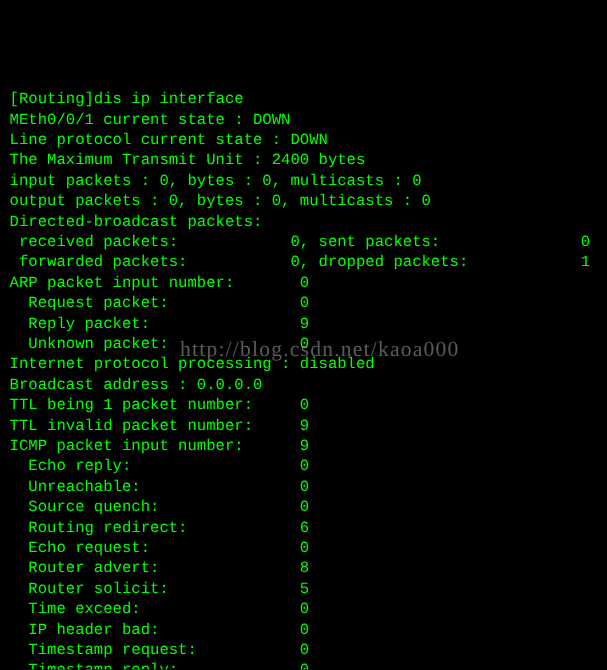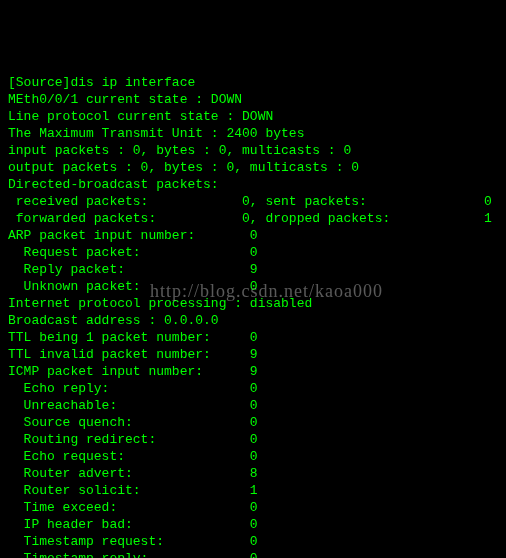--- a/index.html
+++ b/index.html
@@ -25,45 +25,45 @@
     left: 150px;
     pointer-events: none;
     letter-spacing: 1px;
   }
 </style>
 </head>
 <body>
 
 
 
-<div><span>[Source]</span><span>dis ip interface</span>
+<div><span>[Routing]</span><span>dis ip interface</span>
 <span>MEth0/0/1 current state : DOWN</span>
 <span>Line protocol current state : DOWN</span>
 <span>The Maximum Transmit Unit : 2400 bytes</span>
 <span>input packets : 0, bytes : 0, multicasts : 0</span>
 <span>output packets : 0, bytes : 0, multicasts : 0</span>
 <span>Directed-broadcast packets:</span>
 <span> received packets:            0, sent packets:               0</span>
 <span> forwarded packets:           0, dropped packets:            1</span>
 <span>ARP packet input number:       0</span>
 <span>  Request packet:              0</span>
 <span>  Reply packet:                9</span>
 <span>  Unknown packet:              0</span>
 <span>Internet protocol processing : disabled</span>
 <span>Broadcast address : 0.0.0.0</span>
 <span>TTL being 1 packet number:     0</span>
 <span>TTL invalid packet number:     9</span>
 <span>ICMP packet input number:      9</span>
 <span>  Echo reply:                  0</span>
 <span>  Unreachable:                 0</span>
 <span>  Source quench:               0</span>
-<span>  Routing redirect:            0</span>
+<span>  Routing redirect:            6</span>
 <span>  Echo request:                0</span>
 <span>  Router advert:               8</span>
-<span>  Router solicit:              1</span>
+<span>  Router solicit:              5</span>
 <span>  Time exceed:                 0</span>
 <span>  IP header bad:               0</span>
 <span>  Timestamp request:           0</span>
 <span>  Timestamp reply:             0</span>
 
 
 
 
 </div>
 

